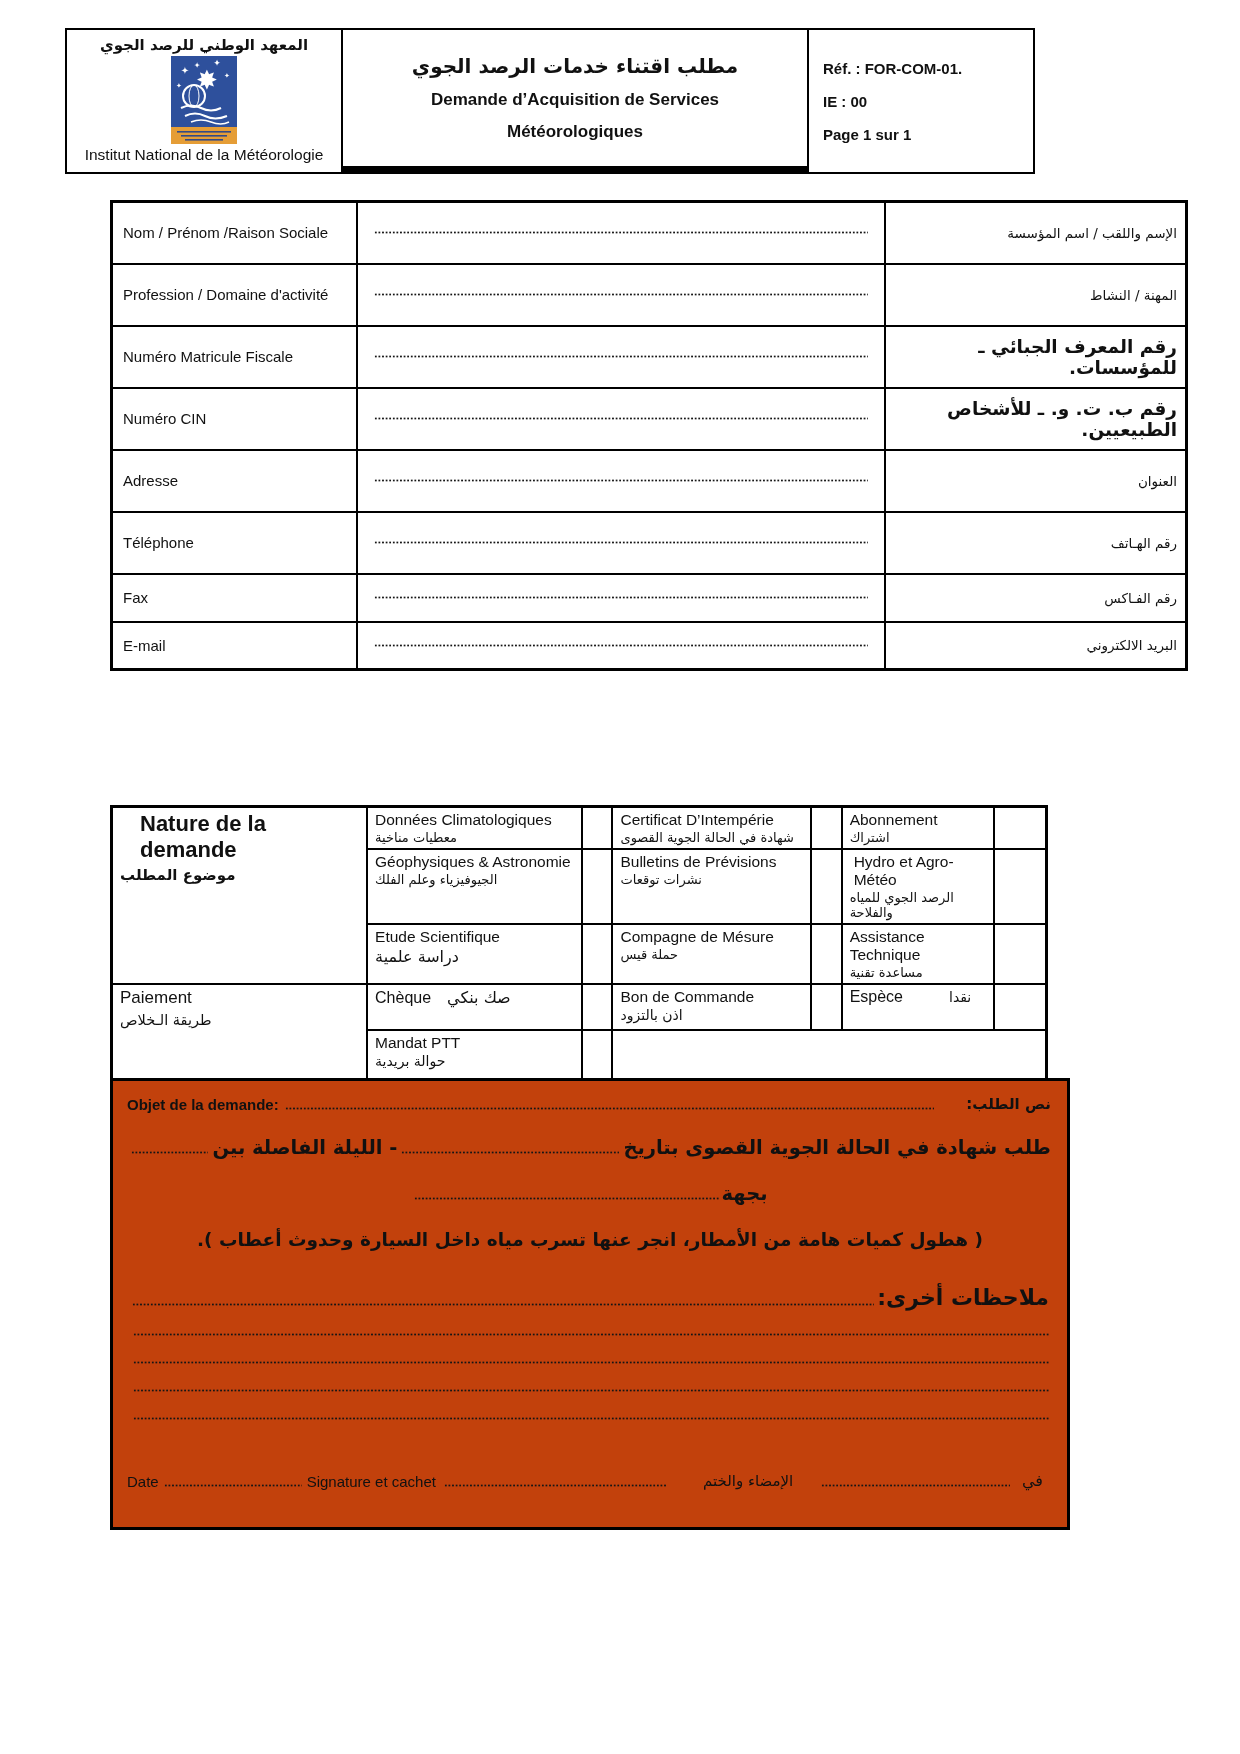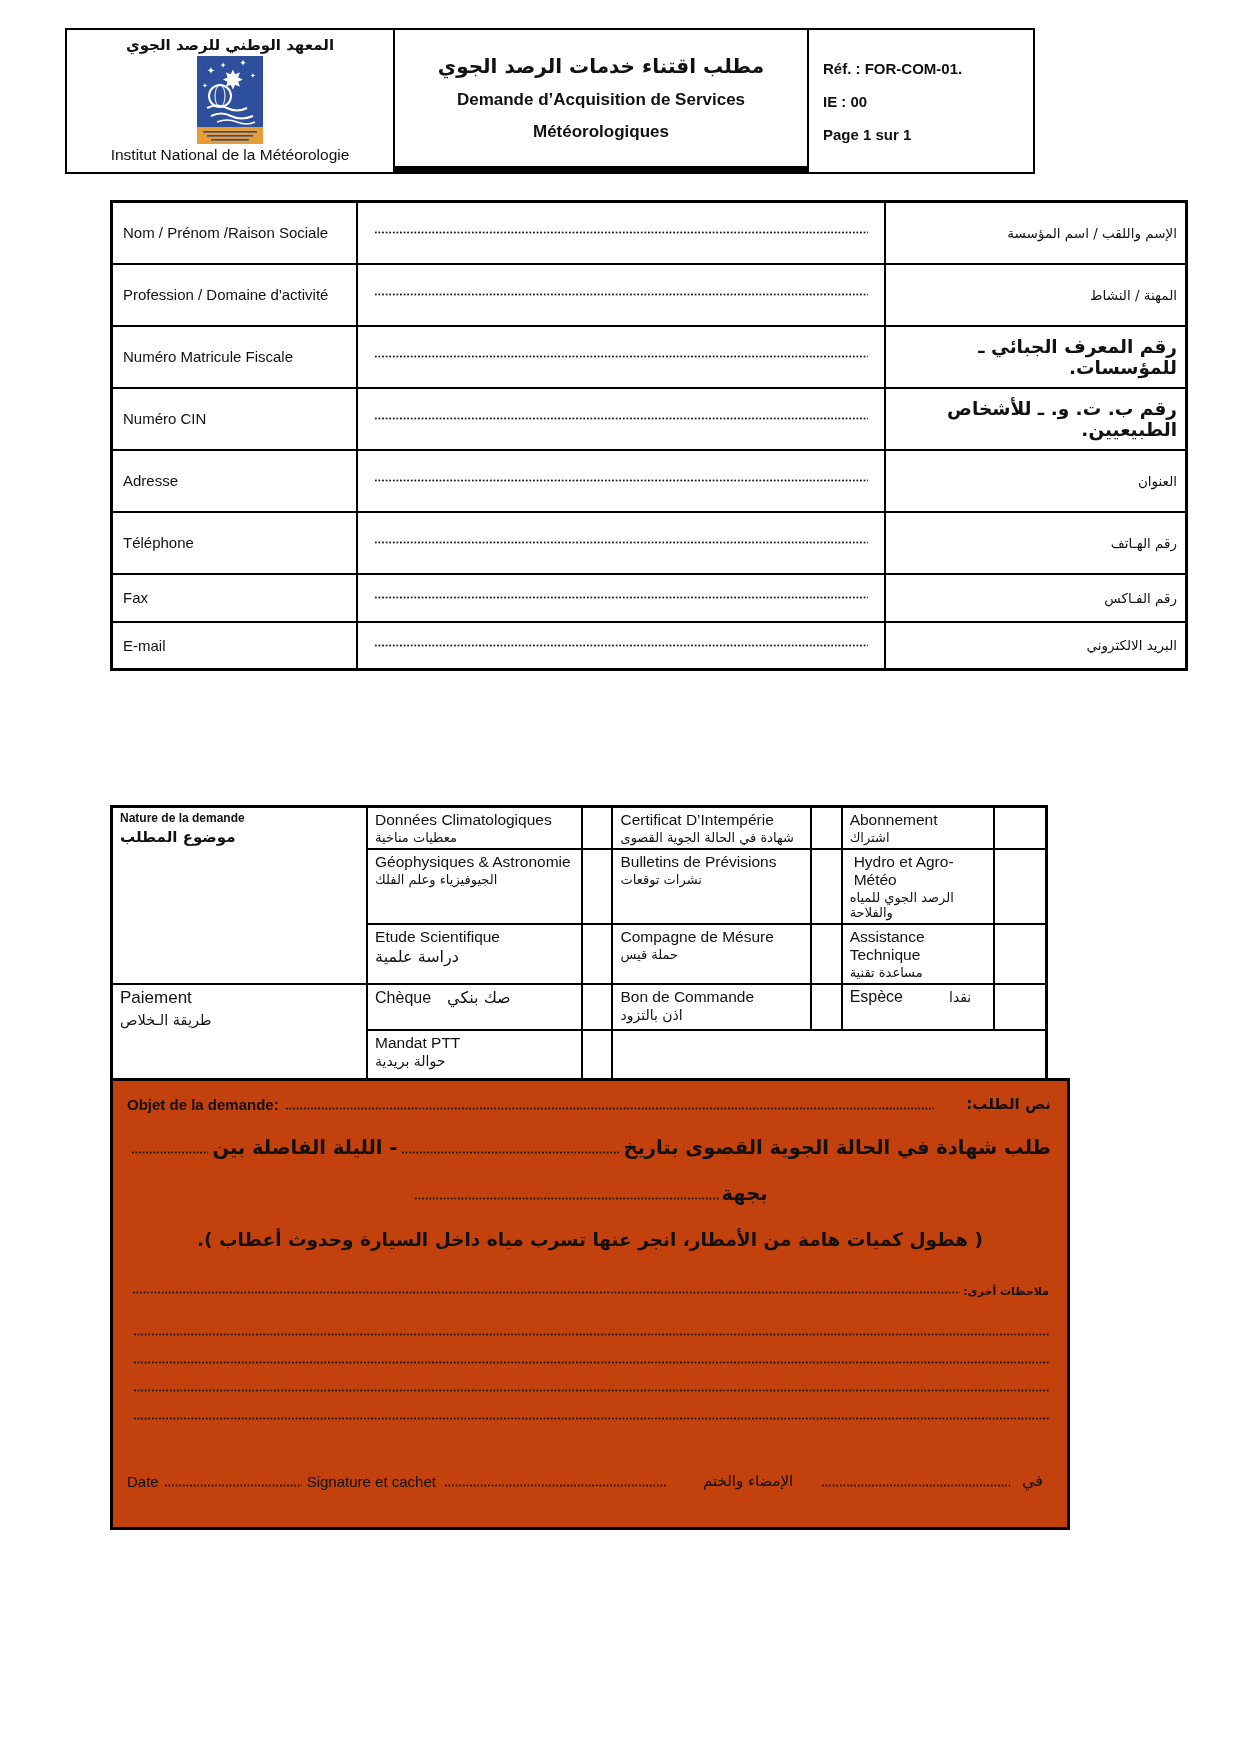--- a/index.html
+++ b/index.html
@@ -12,21 +12,21 @@
   .leader {
     height:3px;
     background-image: radial-gradient(circle, #151515 1px, rgba(0,0,0,0) 1.15px);
     background-size: 3.6px 3px;
     background-repeat: repeat-x;
     background-position: 0 50%;
   }
 
   
   .header { position:absolute; left:65px; top:28px; width:970px; height:146px; border:2px solid #000; display:flex; background:#fff; }
-  .header-left { width:328px; border-right:2px solid #000; display:flex; flex-direction:column; align-items:center; justify-content:space-between; padding:6px 4px 8px; }
+  .header-left { width:276px; border-right:2px solid #000; display:flex; flex-direction:column; align-items:center; justify-content:space-between; padding:6px 4px 8px; }
   .org-ar { font-size:15px; font-weight:bold; }
   .org-fr { font-size:15.5px; }
   .header-center { flex:1; border-right:2px solid #000; border-bottom:6px solid #000; display:flex; flex-direction:column; align-items:center; padding-top:24px; gap:12px; }
   .title-ar { font-size:20px; font-weight:bold; }
   .title-fr { font-size:17px; font-weight:bold; }
   .header-right { width:224px; display:flex; flex-direction:column; justify-content:center; gap:16px; padding-left:14px; }
   .meta-line { font-size:15px; font-weight:bold; }
 
   
   table { border-collapse:collapse; background:#fff; }
@@ -38,21 +38,21 @@
   .identity .c-ar.big { font-size:18.5px; font-weight:bold; }
   .identity tr.h62 { height:62px; }
   .identity tr.h48 { height:48px; }
 
   
   .nature { position:absolute; left:110px; top:805px; width:938px; border:3px solid #000; table-layout:fixed; }
   .nature td { border:2px solid #000; vertical-align:top; padding:3px 7px; overflow:hidden; }
   .nature tr.r1 { height:42px; } .nature tr.r2 { height:42px; } .nature tr.r3 { height:46px; }
   .nature tr.r4 { height:46px; } .nature tr.r5 { height:50px; }
   .n-lbl { padding-top:5px; }
-  .lbl-fr { font-size:12px; font-weight:bold; }
+  .lbl-fr { font-size:22px; font-weight:bold;margin-left:20px; }
   .lbl-ar { font-size:15px; font-weight:bold; margin-top:3px; }
   .pay-fr { font-size:17px; }
   .pay-ar { font-size:14.5px; margin-top:4px; }
   .opt-fr { font-size:15.5px; }
   .opt-ar { font-size:13px; margin-top:1px; }
   .inline-opt { display:flex; align-items:baseline; }
   .inline-opt .opt-fr { white-space:nowrap; }
   .inline-opt .inline-ar { font-size:16px; margin-left:16px; }
   .inline-opt.wide-gap .inline-ar { margin-left:46px; font-size:14px; }
 
@@ -63,21 +63,21 @@
   .o-lbl-fr { font-size:15px; font-weight:bold; white-space:nowrap; }
   .o-l1 .leader { flex:1; margin:0 6px 3px 6px; }
   .o-lbl-ar { font-size:15px; font-weight:bold; margin-left:26px; }
   .o-l2 { left:14px; right:16px; top:55px; direction:rtl; font-size:19.5px; font-weight:bold; }
   .o-l2 .mid-leader { width:218px; margin:0 4px 5px 4px; }
   .o-l2 .end-leader { flex:1; margin:0 4px 5px 4px; }
   .o-l2 span { white-space:nowrap; }
   .o-l3 { left:0; right:0; top:101px; direction:rtl; justify-content:center; font-size:19.5px; font-weight:bold; }
   .o-l3 .leader { width:305px; margin:0 2px 5px 2px; }
   .o-l4 { left:0; right:0; top:148px; justify-content:center; direction:rtl; font-size:18.5px; font-weight:bold; }
-  .o-l5 { left:16px; right:18px; top:204px; direction:rtl; font-size:11px; font-weight:bold; }
+  .o-l5 { left:16px; right:18px; top:204px; direction:rtl; font-size:22px; font-weight:bold; }
   .o-l5 .leader { flex:1; margin:0 3px 4px 3px; }
   .o-dl { position:absolute; left:20px; right:18px; }
   .o-dl1 { top:252px; } .o-dl2 { top:280px; } .o-dl3 { top:308px; } .o-dl4 { top:336px; }
   .o-l6 { left:14px; right:24px; top:390px; font-size:15px; font-weight:normal; }
   .o-l6 .ld-a { width:138px; margin:0 5px 3px 5px; }
   .o-l6 .ld-b { width:222px; margin:0 5px 3px 8px; }
   .o-l6 .sp-a { width:32px; } .o-l6 .sp-b { width:28px; } .o-l6 .sp-c { width:12px; }
   .o-l6 .ld-c { flex:1; margin:0 0 3px 0; }
   .o-l6 .ar { font-size:15px; white-space:nowrap; }
   .o-l6 .fi { font-size:16px; }

